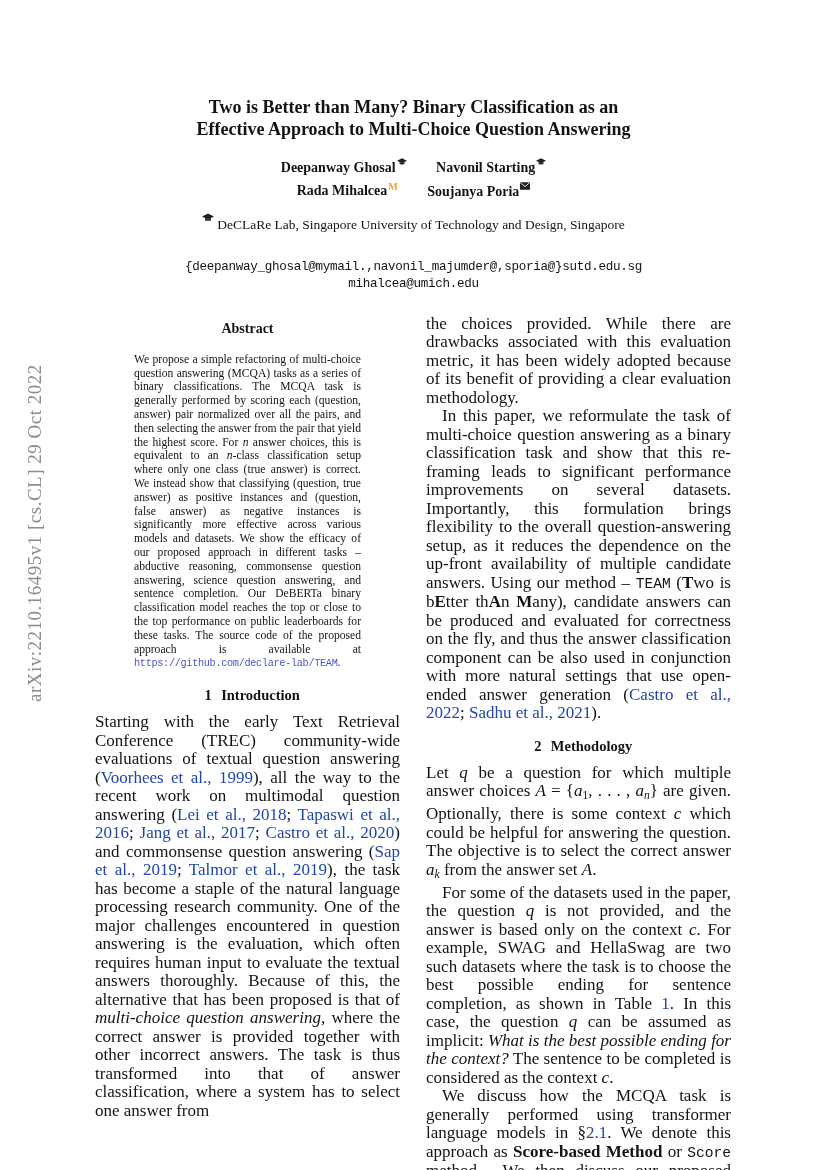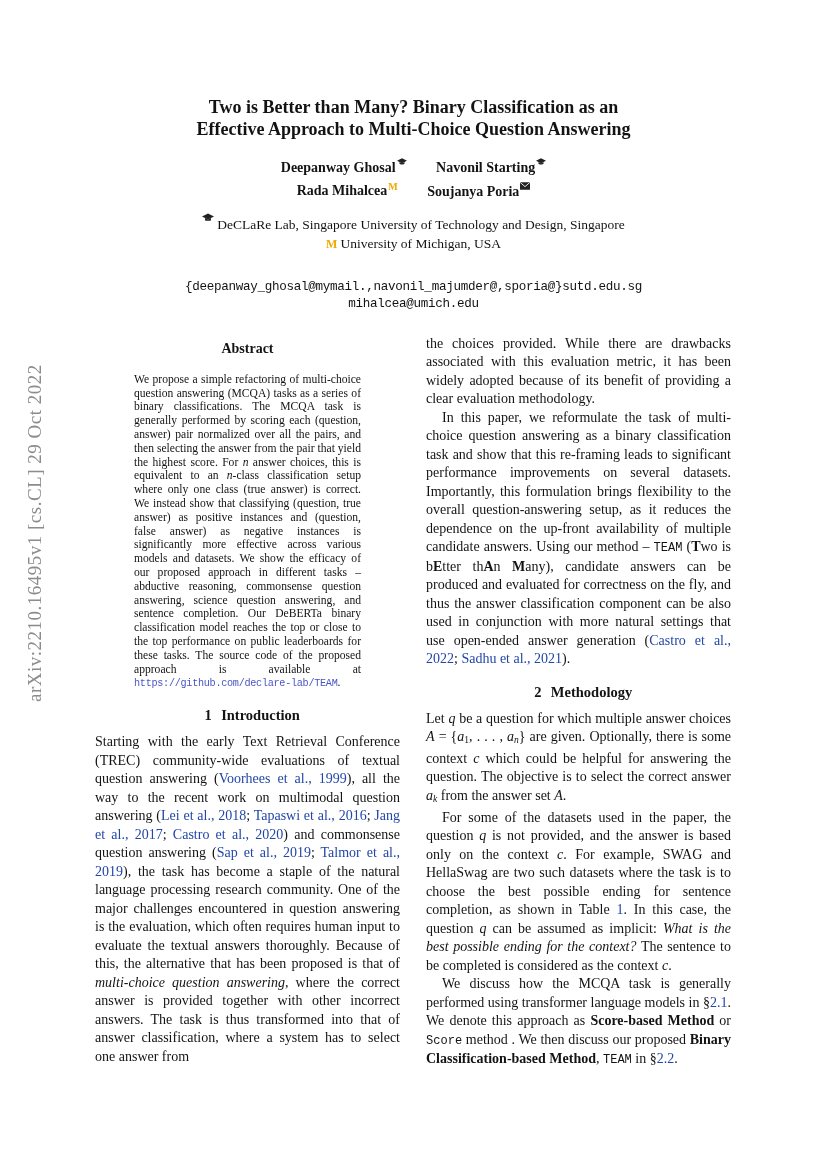--- a/index.html
+++ b/index.html
@@ -35,21 +35,21 @@
   .icon-svg{display:inline-block;vertical-align:super;}
   .affils{margin-top:10px;text-align:center;font-size:13.5px;line-height:19px;}
   .affils .aff-icon{margin-right:3px;}
   .emails{margin-top:25px;text-align:center;font-family:"Liberation Mono","DejaVu Sans Mono",monospace;font-size:12.6px;line-height:17px;letter-spacing:-0.3px;}
   .columns{display:flex;gap:26px;margin-top:22px;}
   .col{width:305px;text-align:justify;}
   .abstract-heading{text-align:center;font-weight:bold;font-size:14px;margin:6px 0 9px;}
   .abstract{font-size:11.6px;line-height:13.8px;padding:0 23px;margin:16px;}
   .section-heading{font-size:14.5px;font-weight:bold;margin:15px 0 9px;text-align:center;}
   .section-heading .num{display:inline-block;min-width:26px;}
-  .body{font-size:14px;line-height:18.5px;margin:0;}
+  .body{font-size:17px;line-height:18.5px;margin:0;}
   .indent{text-indent:16px;}
   
   .cite{color:var(--cite);}
   .url{color:var(--url);font-family:"Liberation Mono","DejaVu Sans Mono",monospace;font-size:0.88em;letter-spacing:-0.3px;}
   .mono{font-family:"Liberation Mono","DejaVu Sans Mono",monospace;font-size:0.86em;}
   .it{font-style:italic;}
   .b{font-weight:bold;}
   .math{font-style:italic;}
   .sub{font-size:0.68em;vertical-align:-0.22em;}
   .msub{font-size:0.68em;vertical-align:-0.22em;font-style:italic;}
@@ -96,23 +96,20 @@
       </div>
     </div>
 
     <div class="affils">
       <div>
         <span class="aff-icon icon-svg"><svg width="12" height="10" viewBox="0 0 16 12">
               <path d="M8 0 L16 4 L8 8 L0 4 Z" fill="#222"></path>
               <path d="M4 6 v2.6 c0 1.6 8 1.6 8 0 V6 L8 8 Z" fill="#222"></path>
             </svg></span><span>DeCLaRe Lab, Singapore University of Technology and Design, Singapore</span>
       </div>
-      <div>
-        <span class="aff-icon michigan" style="font-size:12px;">M</span><span>University of Michigan, USA</span>
-      </div>
     </div>
 
     <div class="emails">
       <div>{deepanway_ghosal@mymail.,navonil_majumder@,sporia@}sutd.edu.sg</div>
       <div>mihalcea@umich.edu</div>
     </div>
 
     <div class="columns">
 
       <div class="col">

